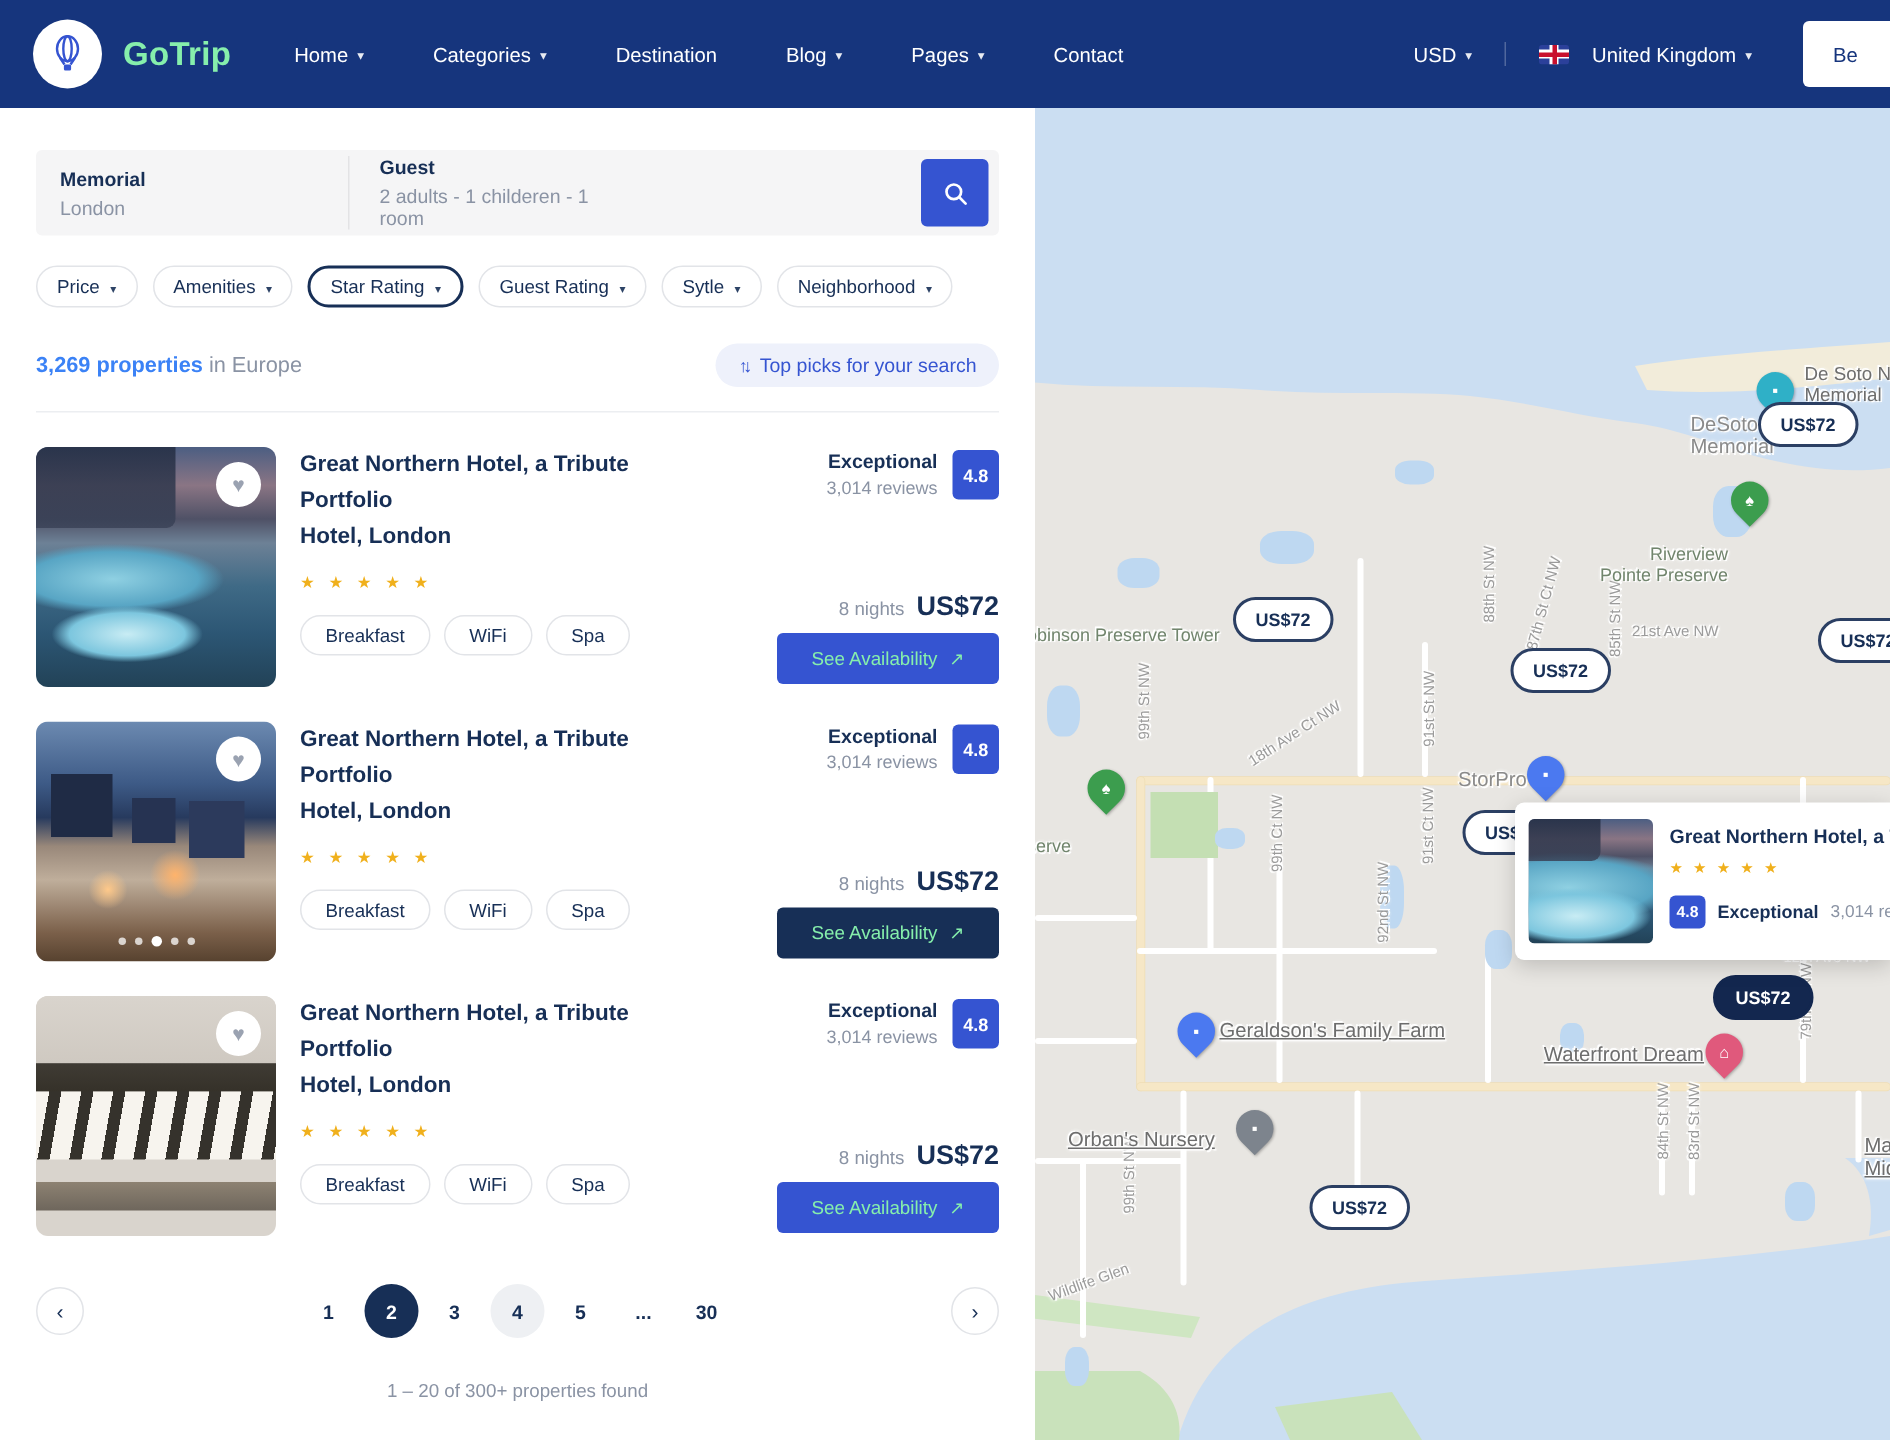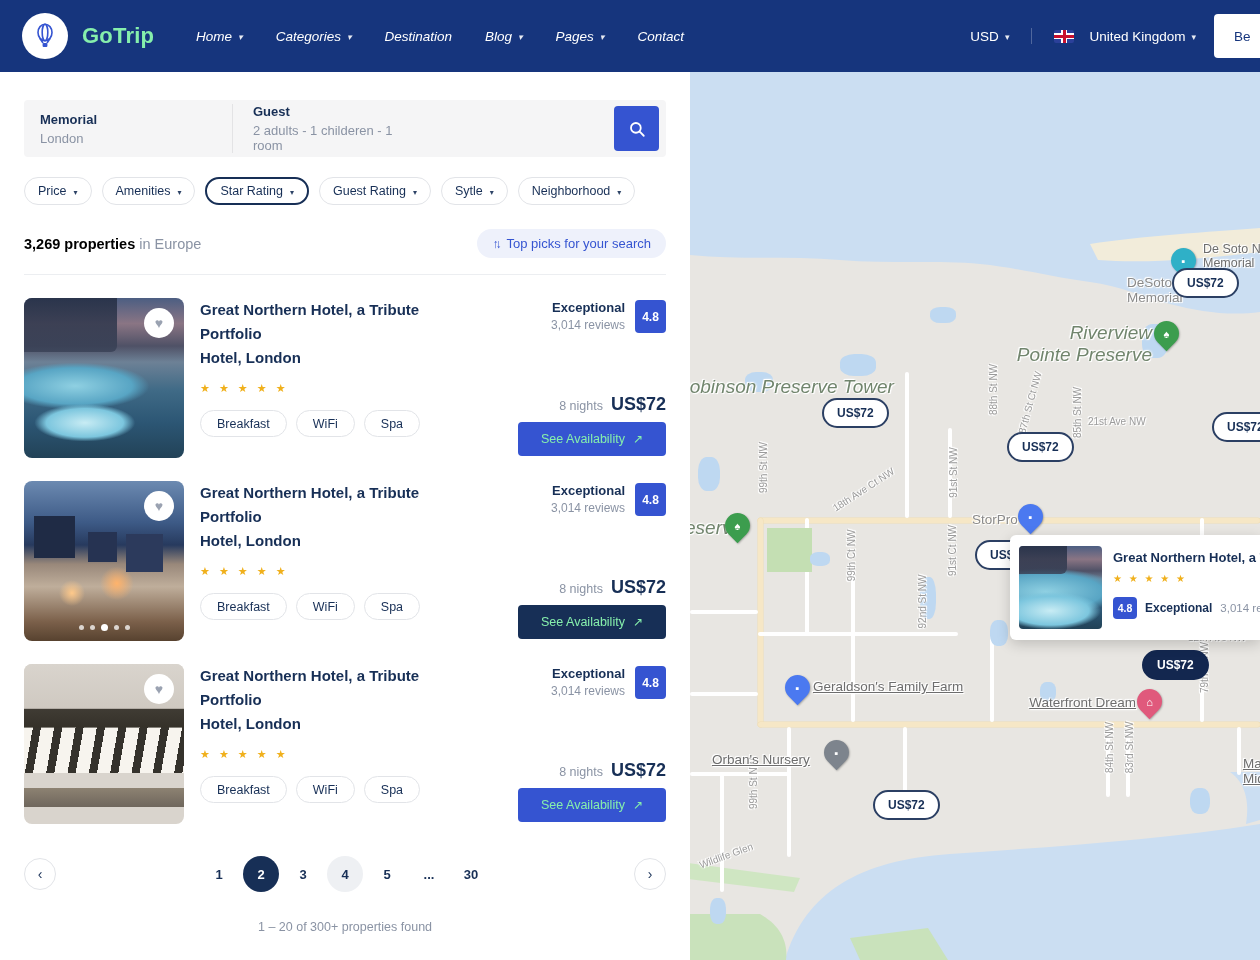--- a/index.html
+++ b/index.html
@@ -5,53 +5,53 @@
   * { margin:0; padding:0; box-sizing:border-box; }
   html,body { width:1260px; height:960px; overflow:hidden; }
   body { font-family:"Liberation Sans", sans-serif; color:#172f56; background:#fff; }
   .app { position:relative; width:1260px; height:960px; overflow:hidden; }
 
   
   .navbar { position:absolute; top:0; left:0; width:1260px; height:72px; background:#16357d; display:flex; align-items:center; z-index:50; }
   .logo-wrap { display:flex; align-items:center; gap:14px; margin-left:22px; }
   .logo-circle { width:46px; height:46px; background:#fff; border-radius:50%; display:flex; align-items:center; justify-content:center; }
   .brand { color:#86efac; font-size:22px; font-weight:700; letter-spacing:.2px; }
-  .nav-items { display:flex; align-items:center; gap:33px; margin-left:42px;font-style:italic; }
+  .nav-items { display:flex; align-items:center; gap:46px; margin-left:42px; }
   .nav-item { color:#fff; font-size:13.5px; display:flex; align-items:center; gap:6px; cursor:pointer; white-space:nowrap; }
   .caret { font-size:9px; opacity:.9; transform:translateY(1px); }
   .nav-right { margin-left:auto; display:flex; align-items:center; height:100%; }
   .nav-sep { width:1px; height:16px; background:rgba(255,255,255,.25); margin:0 22px; }
   .flag { width:20px; height:13px; border-radius:2px; margin-right:9px; flex:none;
     background:
       linear-gradient(#c8102e,#c8102e) center/100% 3px no-repeat,
       linear-gradient(#c8102e,#c8102e) center/3px 100% no-repeat,
       linear-gradient(#fff,#fff) center/100% 6px no-repeat,
       linear-gradient(#fff,#fff) center/6px 100% no-repeat,
       #2b409a; }
-  .nav-cta { background:#fff; color:#16357d; font-size:13.5px; font-weight:500; height:44px; margin-left:18px; border:none; border-radius:4px 0 0 4px; padding:0 20px; width:46px; text-align:left; cursor:pointer; }
+  .nav-cta { background:#fff; color:#16357d; font-size:13.5px; font-weight:500; height:44px; margin-left:34px; border:none; border-radius:4px 0 0 4px; padding:0 20px; width:58px; text-align:left; cursor:pointer; }
 
   
   .left { position:absolute; top:72px; left:0; width:690px; height:888px; background:#fff; padding:28px 24px 0 24px; }
   .searchbar { position:relative; background:#f5f5f6; border-radius:4px; height:57px; display:flex; align-items:center; }
   .sfield { padding:0 8px 0 16px; }
   .sfield .lab { font-size:13px; font-weight:700; color:#172f56; margin-bottom:4px; }
   .sfield .val { font-size:13px; color:#8a93a4; }
   .f-loc { width:208px; }
   .f-date { width:175px; border-left:1px solid #e3e3e5; padding-left:20px; }
   .f-guest { border-left:1px solid #e3e3e5; padding-left:20px; width:195px; }
   .search-btn { position:absolute; right:7px; top:6px; width:45px; height:45px; background:#3554d1; border:none; border-radius:4px; cursor:pointer; display:flex; align-items:center; justify-content:center; }
 
   .chips { display:flex; gap:10px; margin-top:20px; }
   .chip { display:flex; align-items:center; gap:7px; border:1px solid #e2e4e8; background:#fff; border-radius:15px; height:28px; padding:0 13px; font-size:12.5px; color:#172f56; cursor:pointer; white-space:nowrap; }
   .chip.active { border:2px solid #172f56; font-weight:500; }
   .chip .caret { color:#172f56; font-size:8px; }
 
   .results-row { display:flex; align-items:center; justify-content:space-between; margin-top:24px; }
   .results-count { font-size:14.5px; color:#8a93a4; }
-  .results-count b { color:#000000; font-weight:700; }
+  .results-count b { color:#3b82f6; font-weight:700; }
   .sort-pill { display:flex; align-items:center; gap:8px; background:#eef1fb; color:#3554d1; font-size:13px; border:none; border-radius:15px; height:29px; padding:0 15px; cursor:pointer; }
   .sort-pill .ic { letter-spacing:-3px; font-size:12px; }
   .hr { border-top:1px solid #eceef1; margin-top:16px; }
 
   
   .card { position:relative; display:flex; margin-top:23px; height:160px; }
   .card-img { position:relative; width:160px; height:160px; border-radius:8px; overflow:hidden; flex:none; }
   .heart { position:absolute; top:10px; right:10px; width:30px; height:30px; border-radius:50%; background:#fff; border:none; color:#9aa2b1; font-size:14px; cursor:pointer; line-height:30px; text-align:center; }
   .dots { position:absolute; bottom:9px; left:0; right:0; display:flex; gap:6px; justify-content:center; }
   .dots i { width:5px; height:5px; border-radius:50%; background:rgba(255,255,255,.75); }
@@ -110,21 +110,21 @@
   .wpatch { position:absolute; background:#bed8f1; border-radius:40%; }
   .map-pill { position:absolute; height:30px; padding:0 13px; background:#fff; border:2px solid #2b3f63; border-radius:16px; font-size:12px; font-weight:700; color:#172f56; line-height:26px; cursor:pointer; white-space:nowrap; z-index:6; }
   .map-pill.dark { background:#13274f; color:#fff; border-color:#13274f; z-index:8; }
   .map-pill.under { z-index:3; }
   .pin { position:absolute; width:25px; height:25px; border-radius:50% 50% 50% 0; transform:rotate(-45deg); z-index:5; cursor:pointer; box-shadow:0 1px 2px rgba(0,0,0,.3); }
   .pin span { position:absolute; inset:0; transform:rotate(45deg); color:#fff; font-size:11px; display:flex; align-items:center; justify-content:center; }
   .mlabel { position:absolute; z-index:4; color:#6d6d6d; text-shadow:0 0 3px #fff,0 0 3px #fff,1px 1px 0 #fff,-1px -1px 0 #fff; white-space:nowrap; }
   .mlabel.poi { font-size:12.5px; }
   .mlabel.poi-lg { font-size:13.5px;text-decoration:underline; }
   .mlabel.area { font-size:13.5px; color:#8a8a8a; z-index:2; }
-  .mlabel.park { font-size:19px; font-style:italic; color:#71856d; }
+  .mlabel.park { font-size:12px; color:#71856d;margin-top:40px; }
   .mlabel.street { font-size:10px; color:#9b9b9b; z-index:1; }
   .mlabel.r { text-align:right; }
 
   .popup { position:absolute; left:320px; top:463px; width:250px; height:105px; background:#fff; border-radius:6px 0 0 6px; box-shadow:0 4px 14px rgba(0,0,0,.18); z-index:9; overflow:hidden; cursor:pointer; }
   .popup .pimg { position:absolute; left:9px; top:11px; width:83px; height:83px; border-radius:4px; overflow:hidden; }
   .popup .ptitle { position:absolute; left:103px; top:15px; font-size:13px; font-weight:700; color:#172f56; white-space:nowrap; }
   .popup .pstars { position:absolute; left:103px; top:38px; color:#f0b01c; font-size:10px; letter-spacing:2px; }
   .popup .prow { position:absolute; left:103px; top:62px; display:flex; align-items:center; gap:8px; white-space:nowrap; }
   .popup .pscore { width:24px; height:22px; background:#3554d1; color:#fff; border-radius:4px; font-size:10.5px; font-weight:700; display:flex; align-items:center; justify-content:center; }
   .popup .prl { font-size:12px; font-weight:700; color:#172f56; }

